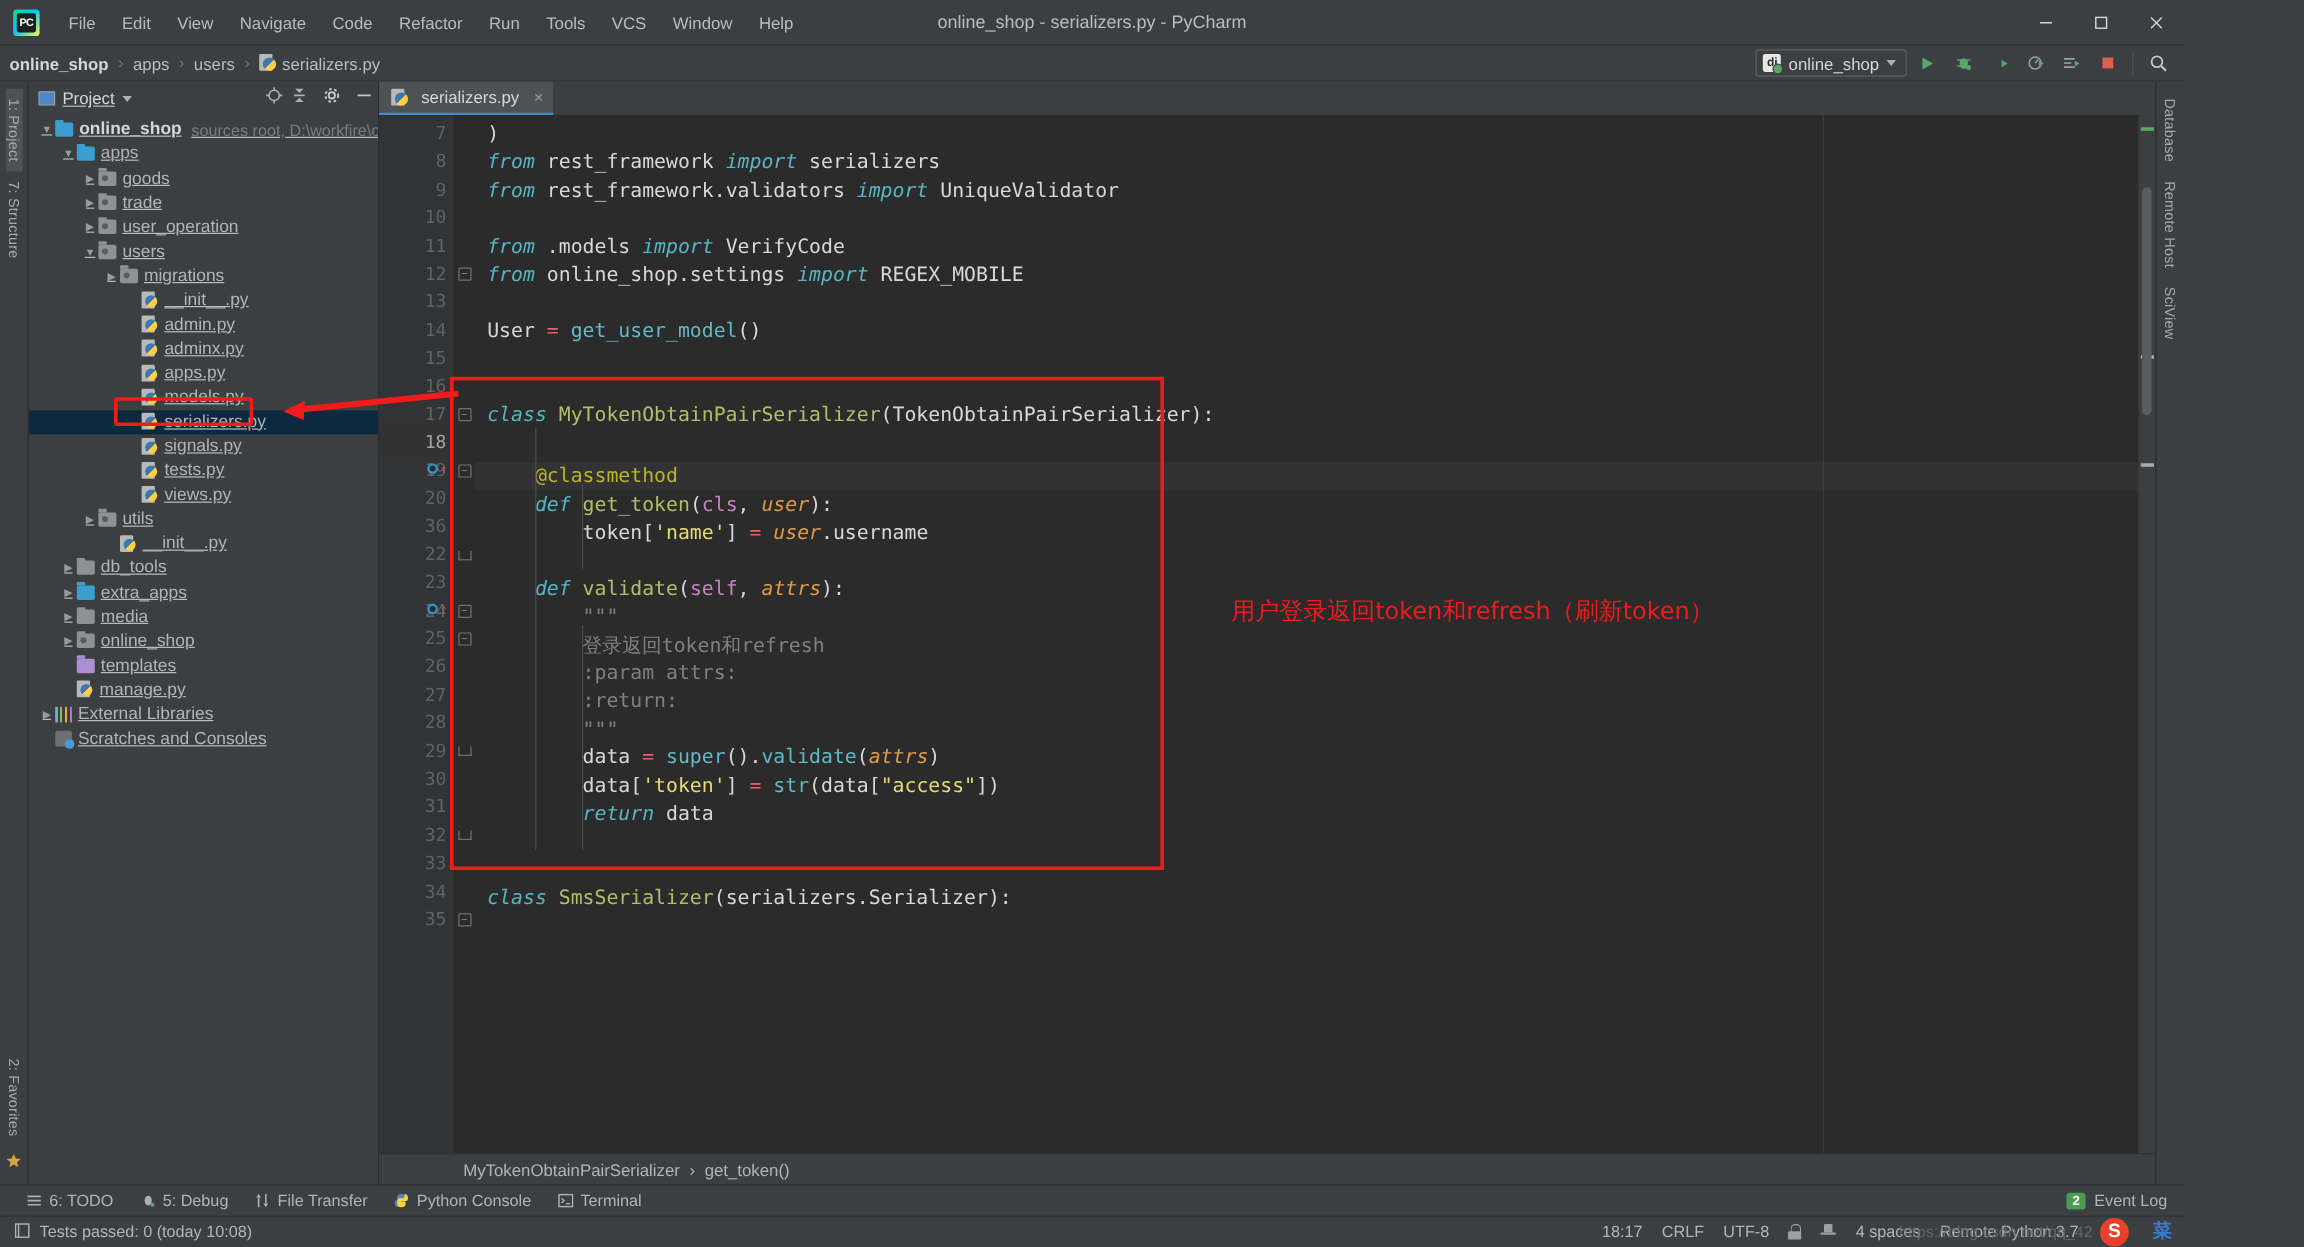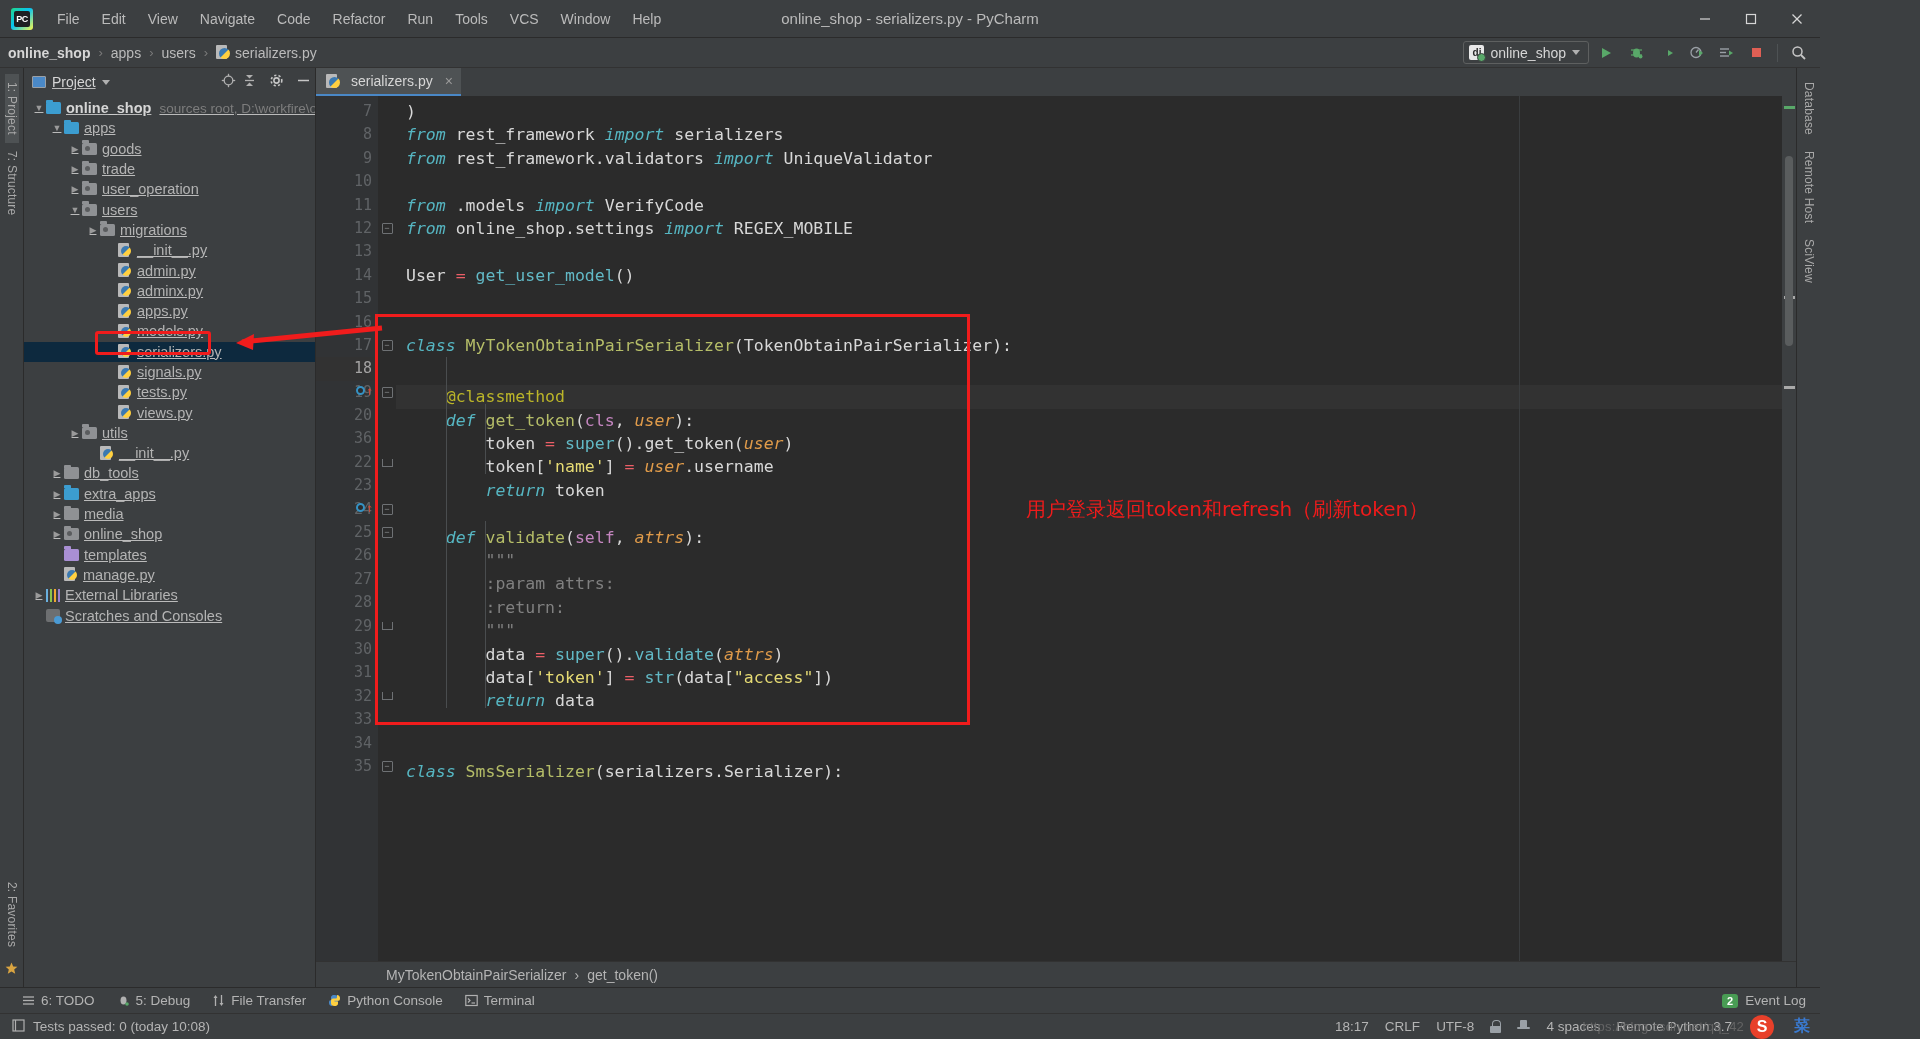--- a/index.html
+++ b/index.html
@@ -690,26 +690,25 @@
             <div class="cline">&nbsp;</div>
             <div class="cline"><span class="kwi">from</span><span class="plain"> .models </span><span class="kwi">import</span><span class="plain"> VerifyCode</span></div>
             <div class="cline"><span class="kwi">from</span><span class="plain"> online_shop.settings </span><span class="kwi">import</span><span class="plain"> REGEX_MOBILE</span></div>
             <div class="cline">&nbsp;</div>
             <div class="cline"><span class="plain">User </span><span class="op">=</span><span class="plain"> </span><span class="call">get_user_model</span><span class="plain">()</span></div>
             <div class="cline">&nbsp;</div>
             <div class="cline">&nbsp;</div>
             <div class="cline"><span class="kwi">class</span><span class="plain"> </span><span class="fn">MyTokenObtainPairSerializer</span><span class="plain">(</span><span class="plain">TokenObtainPairSerializer</span><span class="plain">):</span></div>
             <div class="cline cur"><span class="plain">    </span><span class="dec">@classmethod</span></div>
             <div class="cline"><span class="plain">    </span><span class="kwi">def</span><span class="plain"> </span><span class="fn">get_token</span><span class="plain">(</span><span class="slf">cls</span><span class="plain">, </span><span class="par">user</span><span class="plain">):</span></div>
-            <div class="cline"><span class="plain">        token </span><span class="op">=</span><span class="plain"> </span><span class="call">super</span><span class="plain">().</span><span class="plain">get_token</span><span class="plain">(</span><span class="par">user</span><span class="plain">)</span></div>
             <div class="cline"><span class="plain">        token[</span><span class="str">'name'</span><span class="plain">] </span><span class="op">=</span><span class="plain"> </span><span class="par">user</span><span class="plain">.username</span></div>
-            <div class="cline"><span class="plain">        </span><span class="kwi">return</span><span class="plain"> token</span></div>
             <div class="cline">&nbsp;</div>
             <div class="cline"><span class="plain">    </span><span class="kwi">def</span><span class="plain"> </span><span class="fn">validate</span><span class="plain">(</span><span class="slf">self</span><span class="plain">, </span><span class="par">attrs</span><span class="plain">):</span></div>
             <div class="cline"><span class="doc">        """</span></div>
+            <div class="cline"><span class="doc">        登录返回token和refresh</span></div>
             <div class="cline"><span class="doc">        :param attrs:</span></div>
             <div class="cline"><span class="doc">        :return:</span></div>
             <div class="cline"><span class="doc">        """</span></div>
             <div class="cline"><span class="plain">        data </span><span class="op">=</span><span class="plain"> </span><span class="call">super</span><span class="plain">().</span><span class="call">validate</span><span class="plain">(</span><span class="par">attrs</span><span class="plain">)</span></div>
             <div class="cline"><span class="plain">        data[</span><span class="str">'token'</span><span class="plain">] </span><span class="op">=</span><span class="plain"> </span><span class="call">str</span><span class="plain">(data[</span><span class="str">"access"</span><span class="plain">])</span></div>
             <div class="cline"><span class="plain">        </span><span class="kwi">return</span><span class="plain"> data</span></div>
             <div class="cline">&nbsp;</div>
             <div class="cline">&nbsp;</div>
             <div class="cline"><span class="kwi">class</span><span class="plain"> </span><span class="fn">SmsSerializer</span><span class="plain">(</span><span class="plain">serializers.Serializer</span><span class="plain">):</span></div>
             <div class="indent-guide" style="left: 49.6px; top: 261.4px; height: 351px;"></div>

